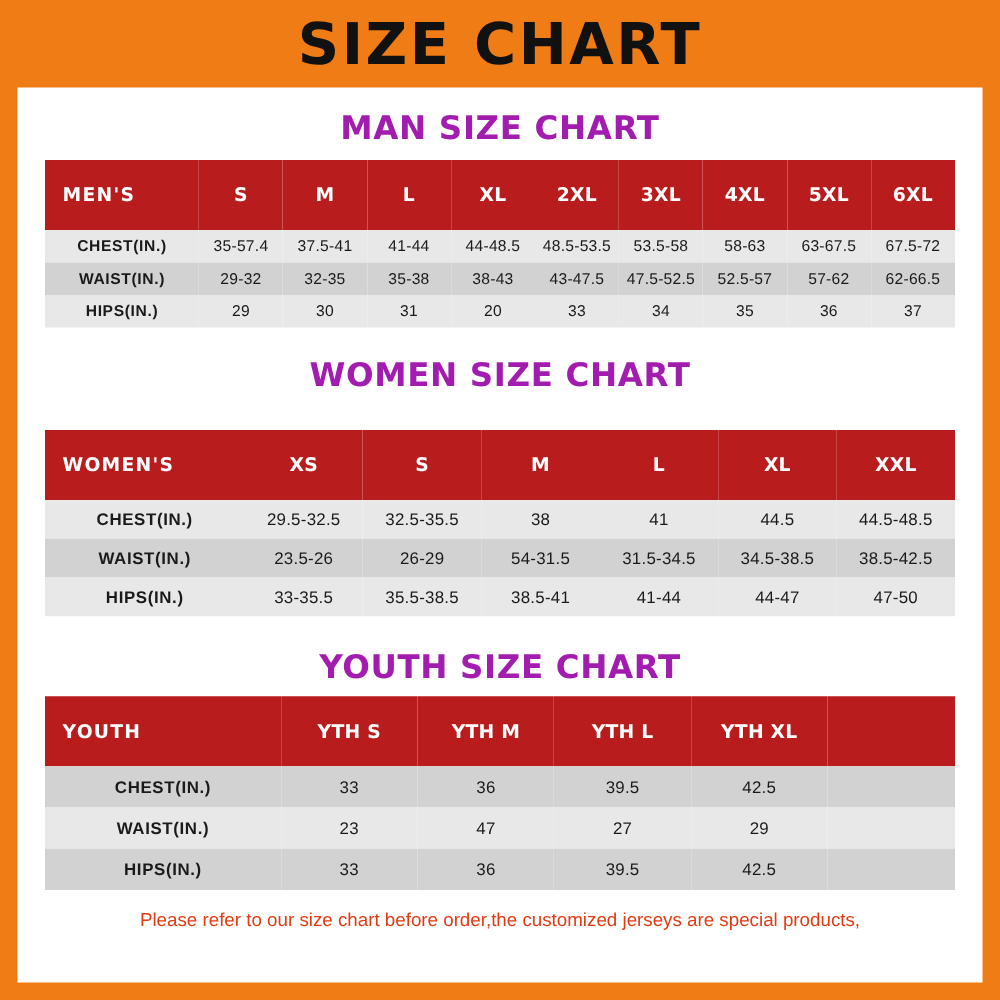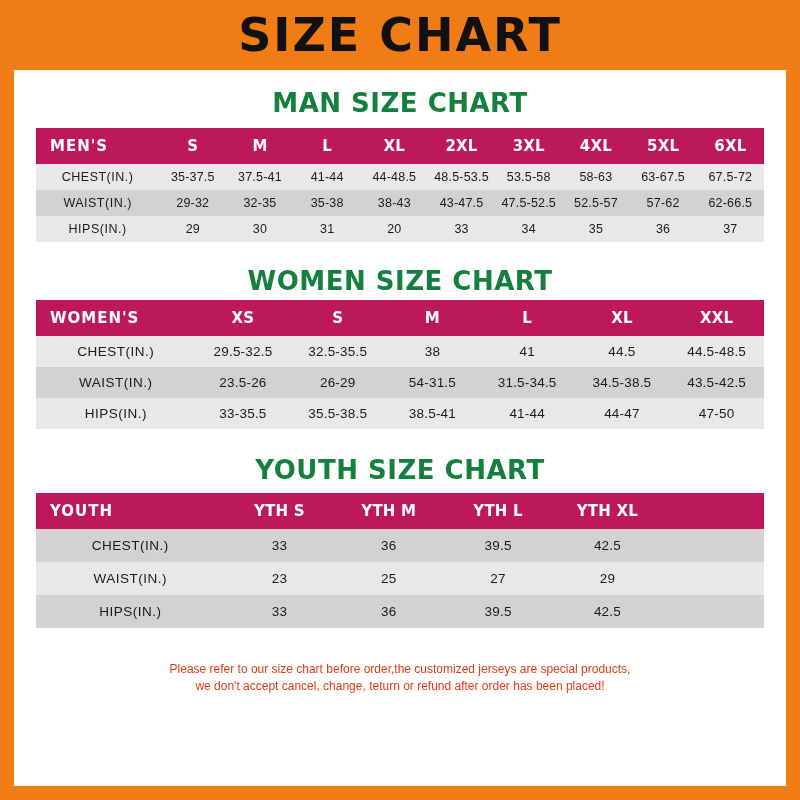--- a/index.html
+++ b/index.html
@@ -39,76 +39,76 @@
     line-height: 1;
   }
   .content {
     padding: 0 22px;
   }
   .section-title {
     text-align: center;
     font-family: "DejaVu Sans", sans-serif;
     font-weight: bold;
     font-size: 26px;
-    color: #15803d;
+    color: #a21caf;
     letter-spacing: 0.5px;
   }
   .t1 { margin-top: 18px; margin-bottom: 10px; }
-  .t2 { margin-top: 24px; margin-bottom: 4px; }
+  .t2 { margin-top: 24px; margin-bottom: 28px; }
   .t3 { margin-top: 26px; margin-bottom: 8px; }
 
   table.size {
     width: 100%;
     border-collapse: collapse;
     table-layout: fixed;
   }
   table.size th, table.size td {
     text-align: center;
     font-size: 13px;
     color: #1a1a1a;
     padding: 6px 0;
     font-family: "Liberation Sans", sans-serif;
     letter-spacing: 0.2px;
   }
   table.size thead th {
-    background: #be185d;
+    background: #b91c1c;
     color: #ffffff;
     font-size: 15px;
     font-weight: bold;
-    padding: 9px 0;
+    padding: 19px 0;
     font-family: "DejaVu Sans", sans-serif;
   }
   table.size thead th.rowhead {
     text-align: left;
     padding-left: 14px;
     letter-spacing: 1px;
   }
   table.size td.rowhead {
     text-align: center;
-    font-weight: normal;
+    font-weight: bold;
     letter-spacing: 0.5px;
   }
   table.size tbody tr.odd td {
     background: #e8e8e8;
   }
   table.size tbody tr.even td {
     background: #d2d2d2;
   }
   .men-table tbody td { font-size: 12.5px; }
   .men-table thead th { font-size: 14px; }
   .women-table tbody td { font-size: 13.5px; padding: 8px 0; }
   .women-table thead th { font-size: 16px; padding: 11px 0; }
   .youth-table tbody td { font-size: 13.5px; padding: 9px 0; }
   .youth-table thead th { font-size: 16px; padding: 12px 0; }
 
   .footer-note {
-    margin-top: 33px;
+    margin-top: 14px;
     text-align: center;
     color: #e03b12;
-    font-size: 12px;
+    font-size: 15px;
     line-height: 1.45;
     font-family: "Liberation Sans", sans-serif;
     padding: 0 6px;
   }
   .bottom-bar {
     position: absolute;
     left: -14px;
     right: -14px;
     bottom: 0;
     height: 14px;
@@ -138,21 +138,21 @@
           <th>2XL</th>
           <th>3XL</th>
           <th>4XL</th>
           <th>5XL</th>
           <th>6XL</th>
         </tr>
       </thead>
       <tbody>
         <tr class="odd">
           <td class="rowhead">CHEST(IN.)</td>
-          <td>35-37.5</td>
+          <td>35-57.4</td>
           <td>37.5-41</td>
           <td>41-44</td>
           <td>44-48.5</td>
           <td>48.5-53.5</td>
           <td>53.5-58</td>
           <td>58-63</td>
           <td>63-67.5</td>
           <td>67.5-72</td>
         </tr>
         <tr class="even">
@@ -205,21 +205,21 @@
           <td>44.5</td>
           <td>44.5-48.5</td>
         </tr>
         <tr class="even">
           <td class="rowhead">WAIST(IN.)</td>
           <td>23.5-26</td>
           <td>26-29</td>
           <td>54-31.5</td>
           <td>31.5-34.5</td>
           <td>34.5-38.5</td>
-          <td>43.5-42.5</td>
+          <td>38.5-42.5</td>
         </tr>
         <tr class="odd">
           <td class="rowhead">HIPS(IN.)</td>
           <td>33-35.5</td>
           <td>35.5-38.5</td>
           <td>38.5-41</td>
           <td>41-44</td>
           <td>44-47</td>
           <td>47-50</td>
         </tr>
@@ -243,37 +243,36 @@
           <td class="rowhead">CHEST(IN.)</td>
           <td>33</td>
           <td>36</td>
           <td>39.5</td>
           <td>42.5</td>
           <td></td>
         </tr>
         <tr class="odd">
           <td class="rowhead">WAIST(IN.)</td>
           <td>23</td>
-          <td>25</td>
+          <td>47</td>
           <td>27</td>
           <td>29</td>
           <td></td>
         </tr>
         <tr class="even">
           <td class="rowhead">HIPS(IN.)</td>
           <td>33</td>
           <td>36</td>
           <td>39.5</td>
           <td>42.5</td>
           <td></td>
         </tr>
       </tbody>
     </table>
 
     <div class="footer-note">
       <div>Please refer to our size chart before order,the customized jerseys are special products,</div>
-      <div>we don't accept cancel, change, teturn or refund after order has been placed!</div>
     </div>
 
   </div>
 
   <div class="bottom-bar"></div>
 </div>
 
 </body></html>

